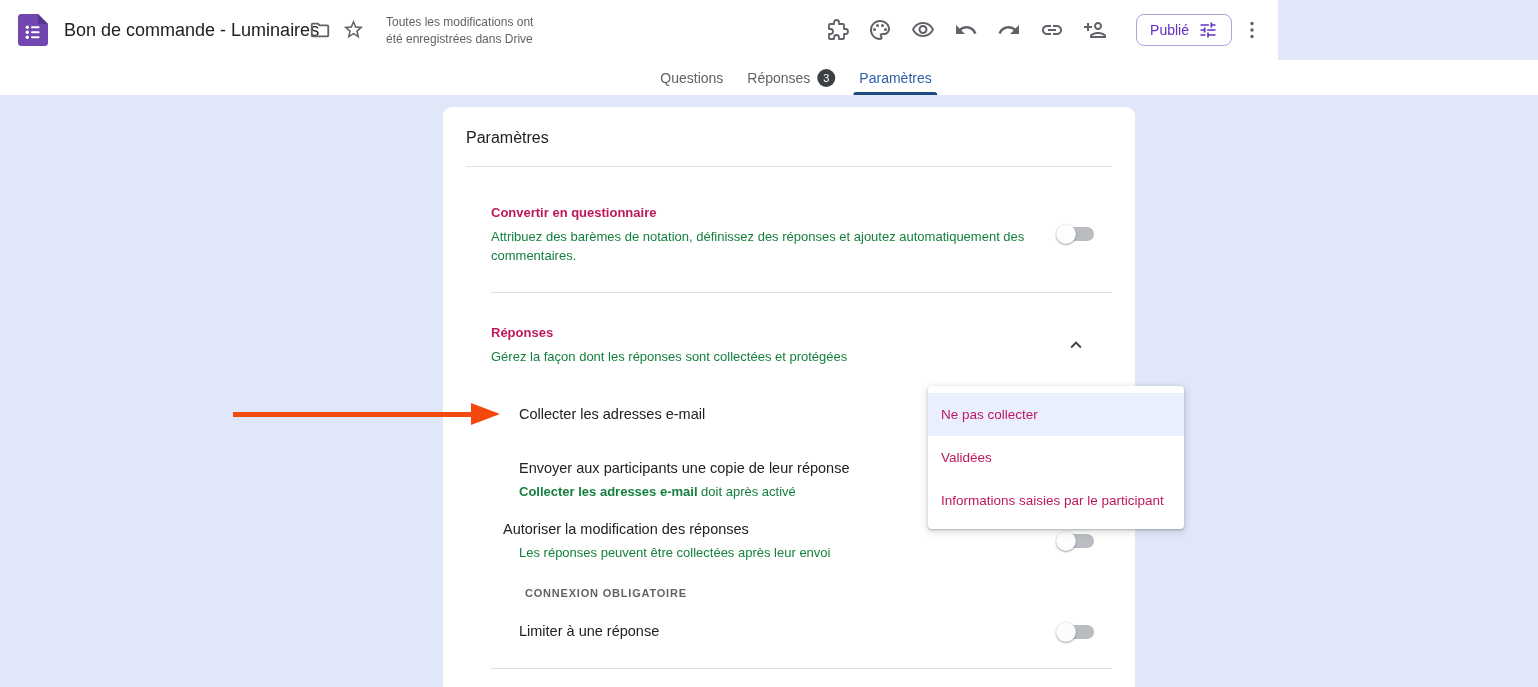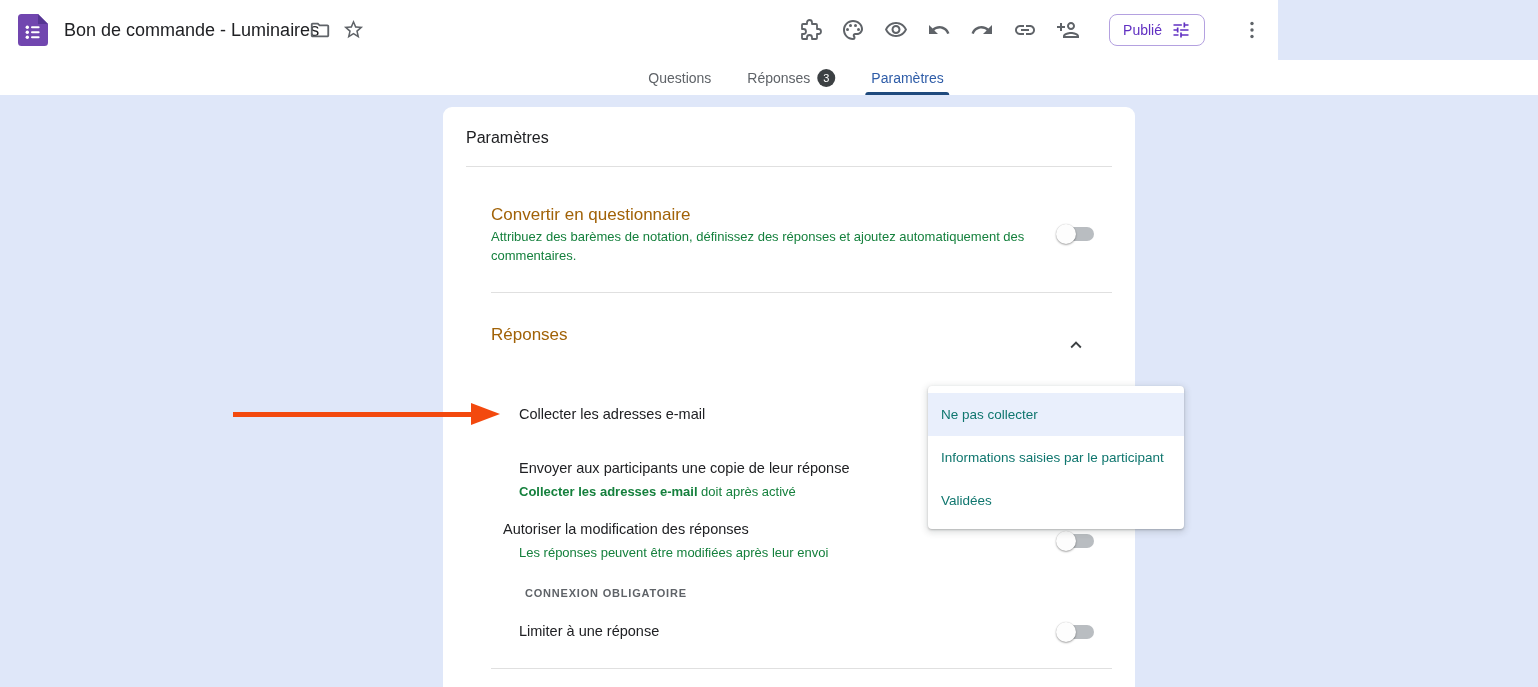--- a/index.html
+++ b/index.html
@@ -31,36 +31,36 @@
   }
   .header-right {
     position:absolute; right:10px; top:0; height:60px;
     display:flex; align-items:center;
   }
   .tbicon {
     width:24px; height:24px; margin:0 9.5px; display:flex; align-items:center; justify-content:center;
     color:#5f6368; cursor:pointer; position:static;
   }
   .publish-btn {
-    margin-left:20px; margin-right:31px;
+    margin-left:20px; margin-right:4px;
     height:32px; padding:0 13px;
     display:flex; align-items:center; gap:9px;
     background:#ffffff; border:1px solid #b4a1e0; border-radius:8px;
     color:#6130c2; font-size:14px; font-family:"Liberation Sans", sans-serif;
     cursor:pointer;
   }
   .more-pos { width:24px; height:24px; margin:0 4px; }
   
   .tabbar {
     position:absolute; top:60px; left:0; width:1538px; height:35px;
     background:#ffffff; z-index:5;
   }
   .tabs {
     position:absolute; left:50%; transform:translateX(calc(-50% + 27px));
-    height:35px; display:flex; gap:24px;
+    height:35px; display:flex; gap:12px;
   }
   .tab {
     position:relative; height:35px; display:flex; align-items:center; gap:7px;
     padding:0 6px; font-size:14px; color:#5f6368; cursor:pointer; white-space:nowrap;
   }
   .tab.active { color:#2f5da8; }
   .tab-underline {
     position:absolute; left:0; right:0; bottom:0; height:3px;
     background:#1f4a7d; border-radius:3px 3px 0 0;
   }
@@ -72,21 +72,21 @@
   .main { position:absolute; top:95px; left:0; width:1538px; height:592px; background:#dfe7f9; }
   .card {
     position:absolute; left:443px; top:107px; width:692px; height:640px;
     background:#ffffff; border-radius:9px; z-index:1;
   }
   .card-heading { position:absolute; left:23px; top:22px; font-size:16px; color:#202124; }
   .hr { position:absolute; height:1px; background:#e0e0e0; }
   .hr1 { left:23px; right:23px; top:59px; }
   .hr2 { left:48px; right:23px; top:185px; }
   .hr3 { left:48px; right:23px; top:561px; }
-  .sec-title { position:absolute; font-size:17px; color:#a16207; }
+  .sec-title { position:absolute; font-size:13px; color:#be185d;font-weight:bold; }
   .sec-desc  { position:absolute; font-size:13px; line-height:19px; color:#15803d; }
   .sub-title { position:absolute; font-size:14.5px; color:#202124; }
   .caps-label {
     position:absolute; font-size:11px; font-weight:bold; letter-spacing:.8px; color:#5f6368;
   }
   
   .toggle { position:absolute; width:38px; height:20px; cursor:pointer; }
   .toggle .track {
     position:absolute; left:5px; top:3px; width:33px; height:14px;
     border-radius:7px; background:#b9bdc1;
@@ -98,21 +98,21 @@
   .chevron-pos { position:absolute; left:621px; top:226px; width:24px; height:24px;
     display:flex; align-items:center; justify-content:center; color:#3c4043; cursor:pointer; }
   
   .dropdown {
     position:absolute; left:928px; top:386px; width:256px; height:143px;
     background:#ffffff; border-radius:4px; padding:7px 0; z-index:10;
     box-shadow:0 2px 6px 2px rgba(60,64,67,.15), 0 1px 2px rgba(60,64,67,.3);
   }
   .dd-option {
     height:43px; display:flex; align-items:center; padding:0 13px;
-    font-size:13.5px; color:#0f766e; cursor:pointer; white-space:nowrap;
+    font-size:13.5px; color:#be185d; cursor:pointer; white-space:nowrap;
   }
   .dd-option.selected { background:#e9effc; }
   
   .annot-arrow { position:absolute; left:233px; top:403px; width:267px; height:22px; z-index:11; pointer-events:none; }
   .annot-arrow .shaft { position:absolute; left:0; top:8.5px; width:240px; height:5px; background:#f3490e; }
   .annot-arrow .head {
     position:absolute; left:238px; top:0; width:0; height:0;
     border-top:11px solid transparent; border-bottom:11px solid transparent;
     border-left:29px solid #f3490e;
   }
@@ -137,20 +137,24 @@
   <span class="hicon folder-pos">
     <svg width="22" height="22" viewBox="0 0 24 24" fill="currentColor">
         <path d="M9.17 6l2 2H20v10H4V6h5.17M10 4H4c-1.1 0-1.99.9-1.99 2L2 18c0 1.1.9 2 2 2h16c1.1 0 2-.9 2-2V8c0-1.1-.9-2-2-2h-8l-2-2z"></path>
       </svg>
   </span>
   <span class="hicon star-pos">
     <svg width="23" height="23" viewBox="0 0 24 24" fill="currentColor">
         <path d="M22 9.24l-7.19-.62L12 2 9.19 8.63 2 9.24l5.46 4.73L5.82 21 12 17.27 18.18 21l-1.63-7.03L22 9.24zM12 15.4l-3.76 2.27 1-4.28-3.32-2.88 4.38-.38L12 6.1l1.71 4.04 4.38.38-3.32 2.88 1 4.28L12 15.4z"></path>
       </svg>
   </span>
+  <div class="autosave">
+    <div>Toutes les modifications ont</div>
+    <div>été enregistrées dans Drive</div>
+  </div>
 
   <div class="header-right">
     <span class="tbicon">
       <svg width="24" height="24" viewBox="0 0 24 24" fill="none" stroke="currentColor" stroke-width="1.8" stroke-linejoin="round">
           <path d="M19 11V7a1 1 0 0 0-1-1h-4V4.5A2.5 2.5 0 0 0 11.5 2 2.5 2.5 0 0 0 9 4.5V6H5a1 1 0 0 0-1 1v4h1.5a2.5 2.5 0 0 1 2.5 2.5A2.5 2.5 0 0 1 5.5 16H4v4a1 1 0 0 0 1 1h4v-1.5a2.5 2.5 0 0 1 2.5-2.5 2.5 2.5 0 0 1 2.5 2.5V21h4a1 1 0 0 0 1-1v-4h1.5a2.5 2.5 0 0 0 2.5-2.5 2.5 2.5 0 0 0-2.5-2.5H19z"></path>
         </svg>
     </span>
     <span class="tbicon">
       <svg width="24" height="24" viewBox="0 0 24 24" fill="currentColor">
           <path d="M12 22C6.49 22 2 17.51 2 12S6.49 2 12 2s10 4.04 10 9c0 3.31-2.69 6-6 6h-1.77c-.28 0-.5.22-.5.5 0 .12.05.23.13.33.41.47.64 1.06.64 1.67A2.5 2.5 0 0 1 12 22zm0-18c-4.41 0-8 3.59-8 8s3.59 8 8 8c.28 0 .5-.22.5-.5a.54.54 0 0 0-.14-.35c-.41-.46-.63-1.05-.63-1.65a2.5 2.5 0 0 1 2.5-2.5H16c2.21 0 4-1.79 4-4 0-3.86-3.59-7-8-7z"></path>
@@ -224,53 +228,54 @@
 
     <div class="sec-title" style="left:48px; top:98px;">Convertir en questionnaire</div>
     <div class="sec-desc" style="left:48px; top:120px; width:545px;">Attribuez des barèmes de notation, définissez des réponses et ajoutez automatiquement des commentaires.</div>
     <div class="toggle" style="left:613px; top:117px;">
       <div class="track"></div>
       <div class="knob"></div>
     </div>
     <div class="hr hr2"></div>
 
     <div class="sec-title" style="left:48px; top:218px;">Réponses</div>
+    <div class="sec-desc" style="left:48px; top:240px;">Gérez la façon dont les réponses sont collectées et protégées</div>
     <div class="chevron-pos">
       <svg width="22" height="22" viewBox="0 0 24 24" fill="currentColor">
           <path d="M7.41 15.41L12 10.83l4.59 4.58L18 14l-6-6-6 6z"></path>
         </svg>
     </div>
 
     <div class="sub-title" style="left:76px; top:299px;">Collecter les adresses e-mail</div>
 
     <div class="sub-title" style="left:76px; top:353px;">Envoyer aux participants une copie de leur réponse</div>
     <div class="sec-desc" style="left:76px; top:375px;">
       <b>Collecter les adresses e-mail</b><span> doit après activé</span>
     </div>
 
     <div class="sub-title" style="left:60px; top:414px;text-align:right;">Autoriser la modification des réponses</div>
-    <div class="sec-desc" style="left:76px; top:436px;">Les réponses peuvent être modifiées après leur envoi</div>
+    <div class="sec-desc" style="left:76px; top:436px;">Les réponses peuvent être collectées après leur envoi</div>
     <div class="toggle" style="left:613px; top:424px;">
       <div class="track"></div>
       <div class="knob"></div>
     </div>
 
     <div class="caps-label" style="left:76px; top:480px;margin-left:6px;">CONNEXION OBLIGATOIRE</div>
 
     <div class="sub-title" style="left:76px; top:516px;">Limiter à une réponse</div>
     <div class="toggle" style="left:613px; top:515px;">
       <div class="track"></div>
       <div class="knob"></div>
     </div>
     <div class="hr hr3"></div>
   </div>
 </div>
 
 <div class="dropdown">
   <div class="dd-option selected">Ne pas collecter</div>
+  <div class="dd-option">Validées</div>
   <div class="dd-option">Informations saisies par le participant</div>
-  <div class="dd-option">Validées</div>
 </div>
 
 <div class="annot-arrow">
   <div class="shaft"></div>
   <div class="head"></div>
 </div>
 
 </body></html>

